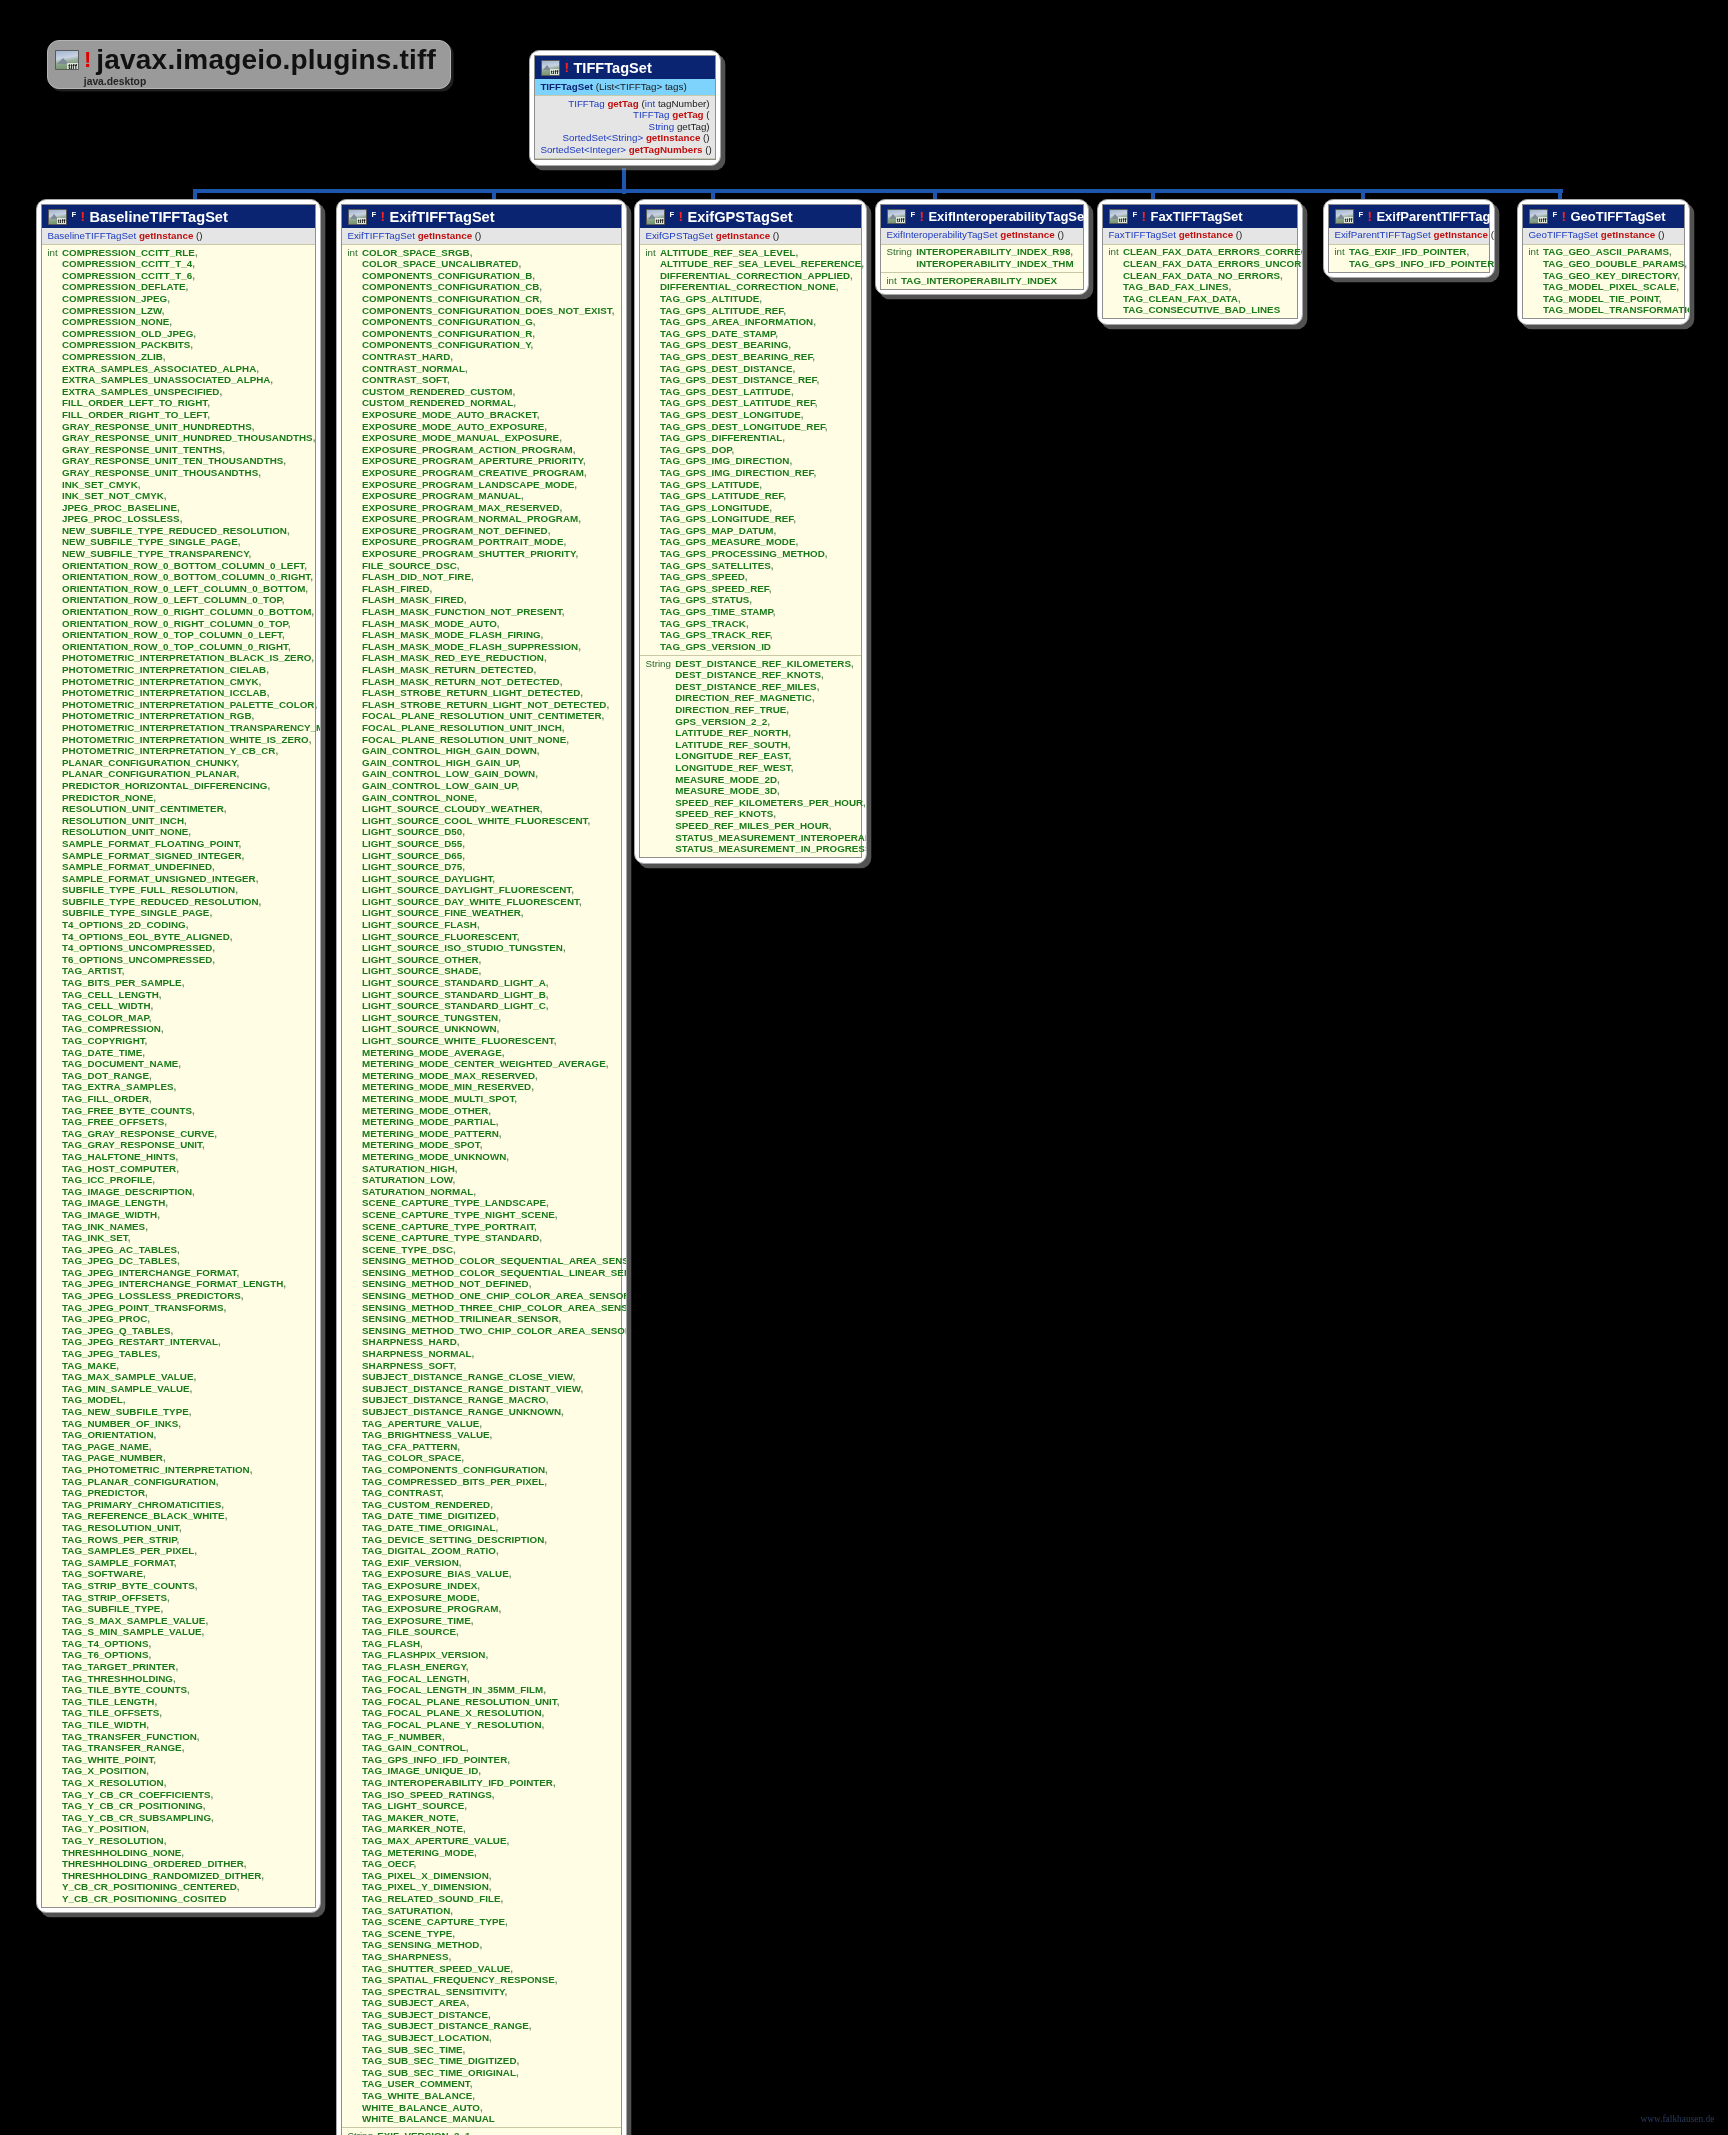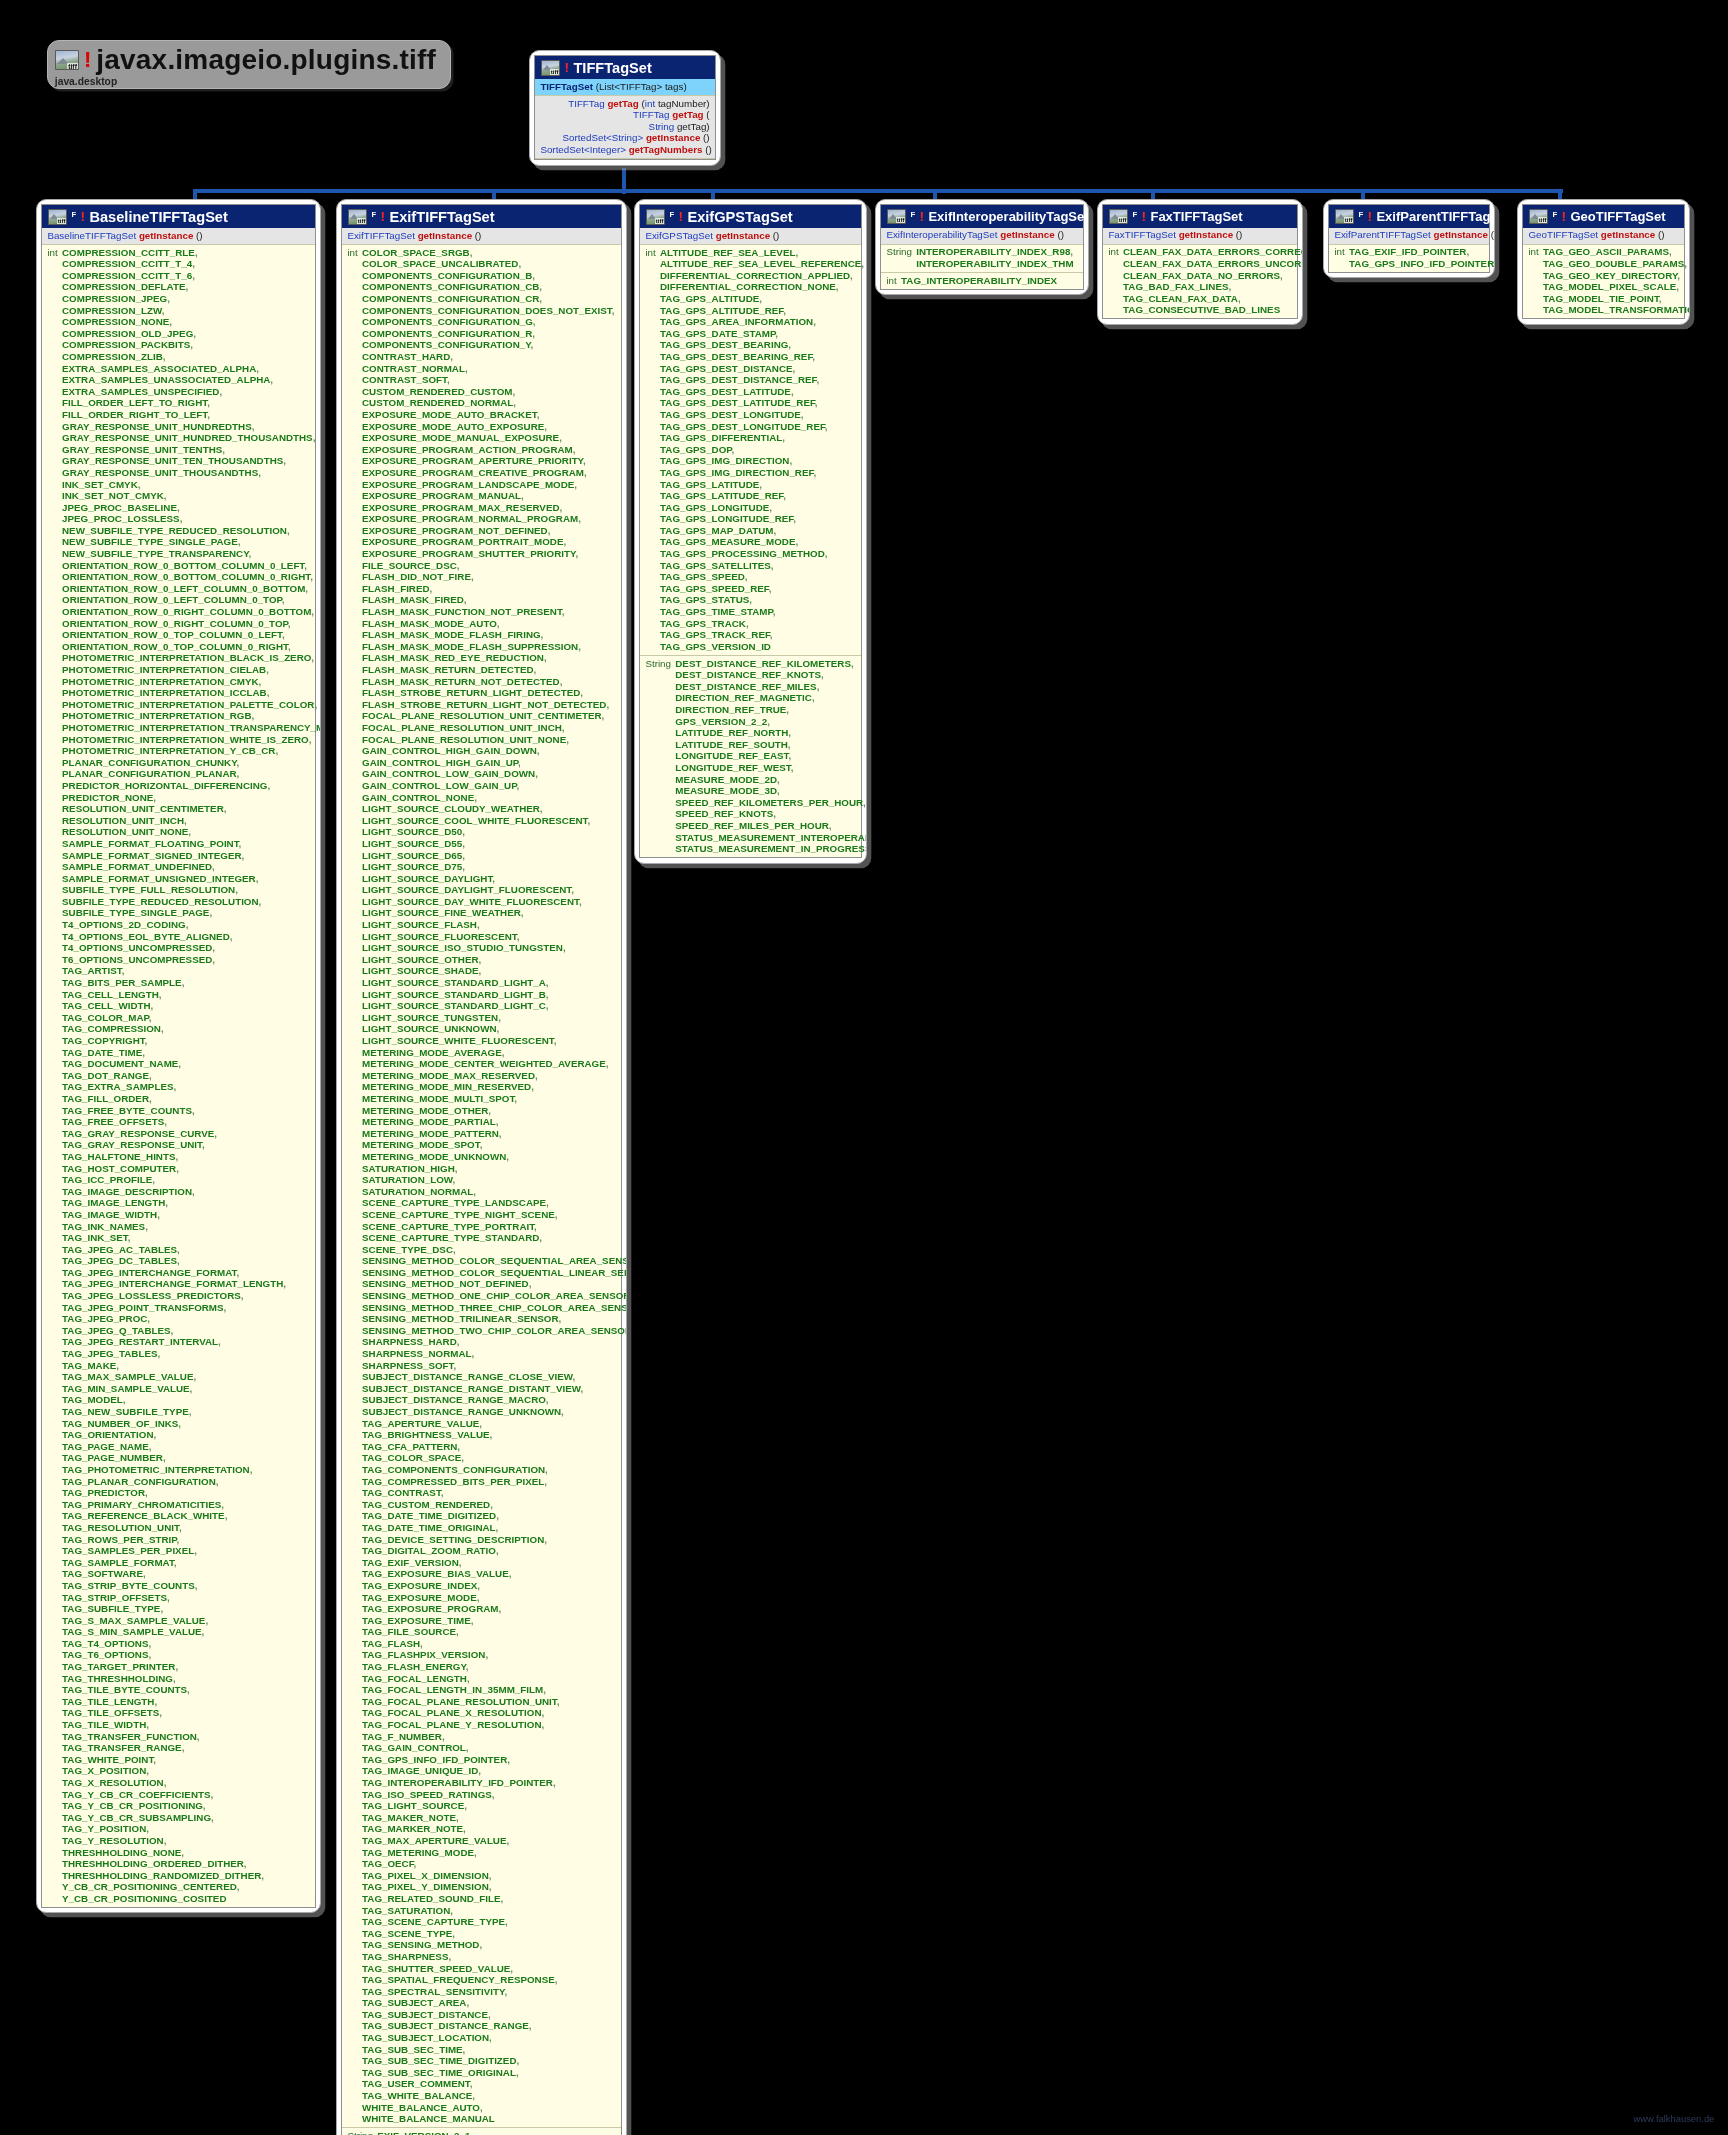--- a/index.html
+++ b/index.html
@@ -10,21 +10,21 @@
   
   #pkg-header{
     position:absolute;left:47px;top:40px;
     background:#9a9a9a;border:1.7px solid #b4b4b4;border-radius:12px;
     padding:3.4px 13.7px 1.7px 6.8px;display:flex;flex-direction:column;
     box-shadow:2.6px 2.6px 0 rgba(255,255,255,.12);
   }
   #pkg-header .row1{display:flex;align-items:center;gap:5.1px;}
   #pkg-header .title{font-size:28px;font-weight:bold;color:#111;letter-spacing:0.2px;}
   #pkg-header .bang{color:#e00000;font-weight:bold;font-size:22px;line-height:1;}
-  #pkg-header .sub{font-size:10.3px;font-weight:bold;color:#242424;margin-top:-0.9px;}
+  #pkg-header .sub{font-size:10.3px;font-weight:bold;color:#242424;margin-top:-0.9px;margin-left:29px;}
   .tiff-ico{
     width:22px;height:18px;flex:0 0 auto;border:0.9px solid #5a5a5a;
     background:linear-gradient(170deg,#9fb4cf 0%,#c9d3e2 38%,#8fa88f 60%,#6d8f5e 100%);
     position:relative;overflow:hidden;border-radius:0.9px;
   }
   .tiff-ico::before{
     content:"";position:absolute;left:0.9px;bottom:5.1px;width:0;height:0;
     border-left:6px solid transparent;border-right:6px solid transparent;border-bottom:6.8px solid #7e8a96;
   }
   .tiff-ico::after{
@@ -72,21 +72,21 @@
   .meth .mrow{display:block;}
 
   
   .flist{display:table;}
   .frow{display:table-row;}
   .fc1{display:table-cell;text-align:right;padding-right:4.3px;white-space:nowrap;vertical-align:top;color:#2c6b2c;}
   .fc2{display:table-cell;white-space:nowrap;color:#1a7a1a;font-weight:bold;}
 
   .watermark{
     position:absolute;right:13.7px;bottom:12px;color:#2b3a5c;font-size:9.4px;
-    font-family:Liberation Sans, sans-serif;
+    font-family:Liberation Serif, serif;
   }
 </style>
 </head>
 <body>
 
 <div id="pkg-header">
   <div class="row1">
     <span class="tiff-ico"></span>
     <span class="bang">!</span>
     <span class="title">javax.imageio.plugins.tiff</span>

